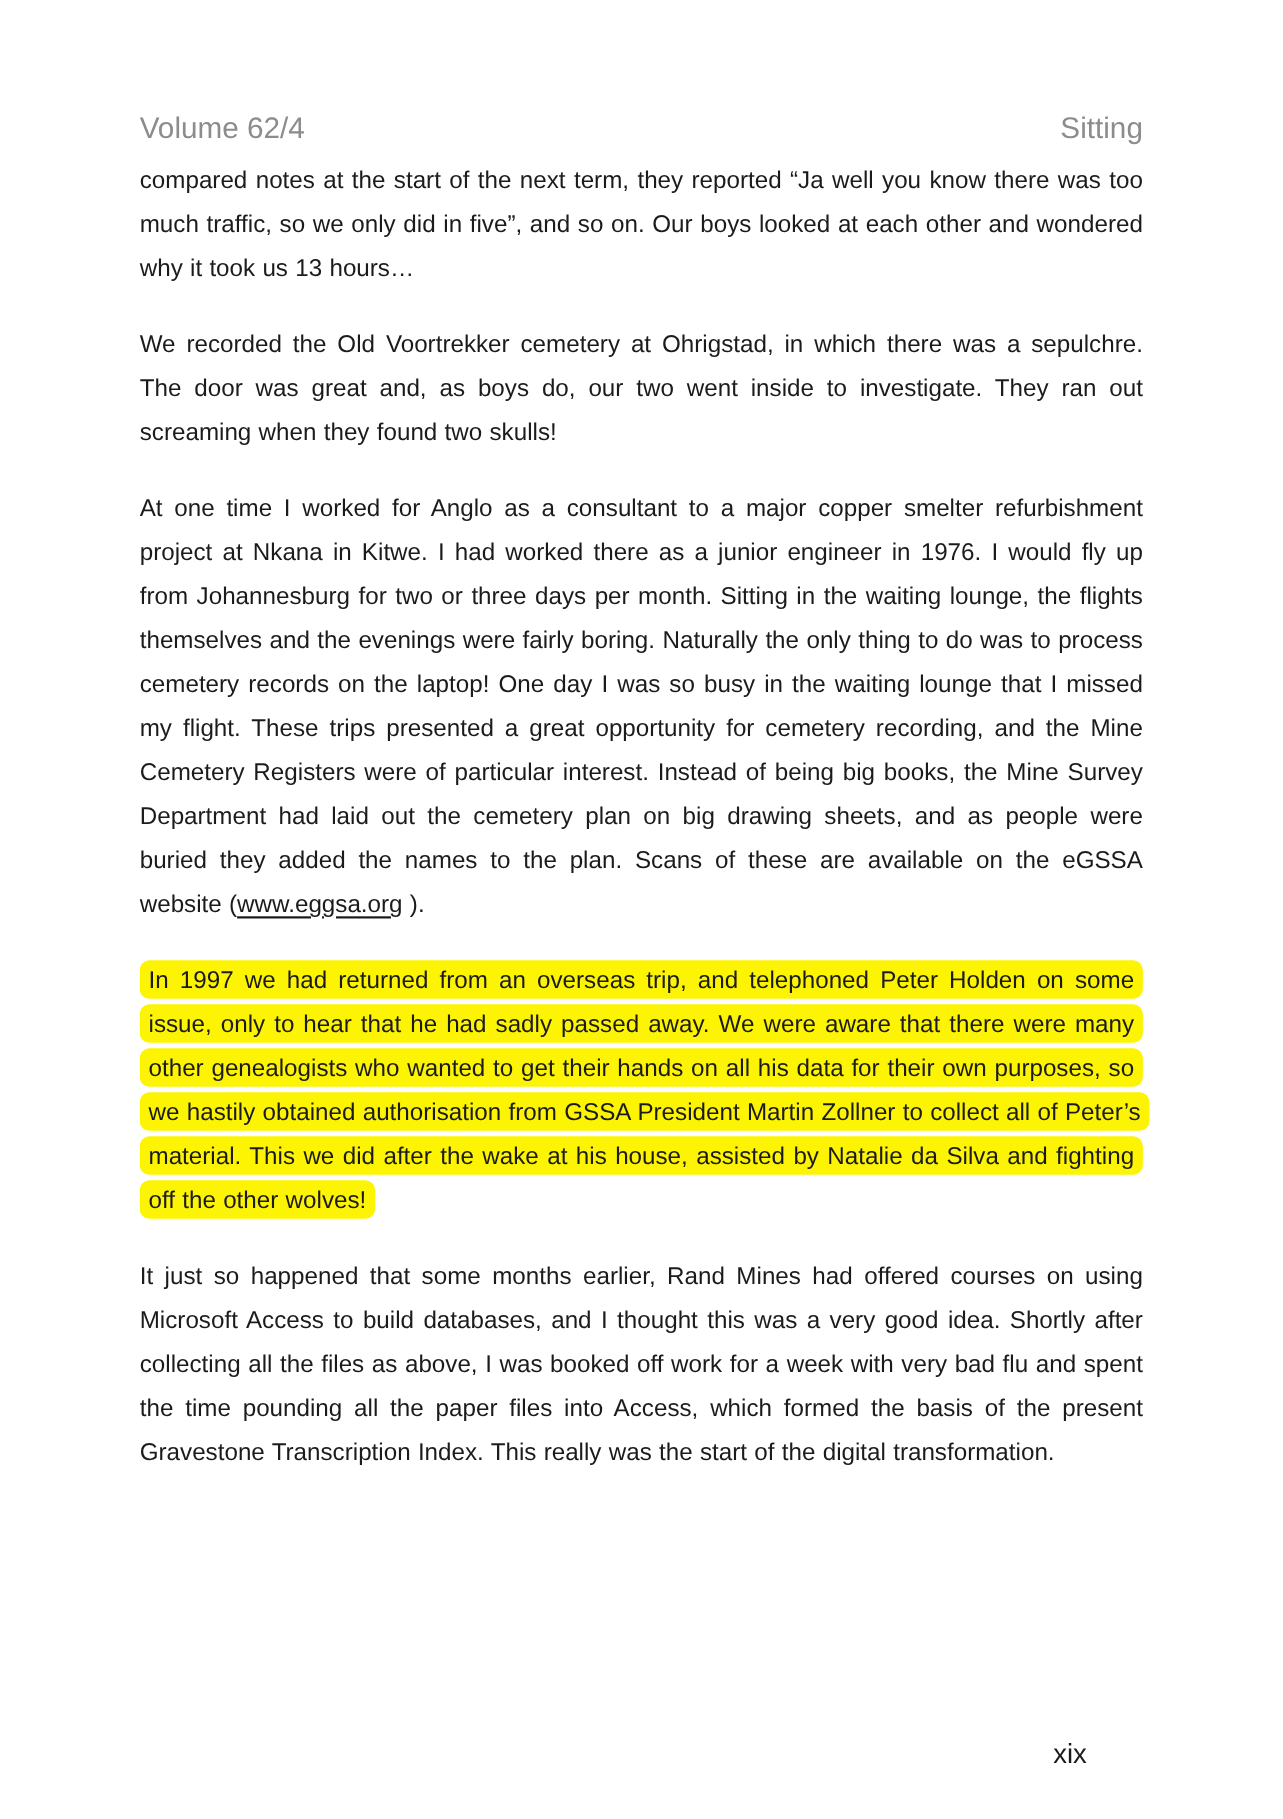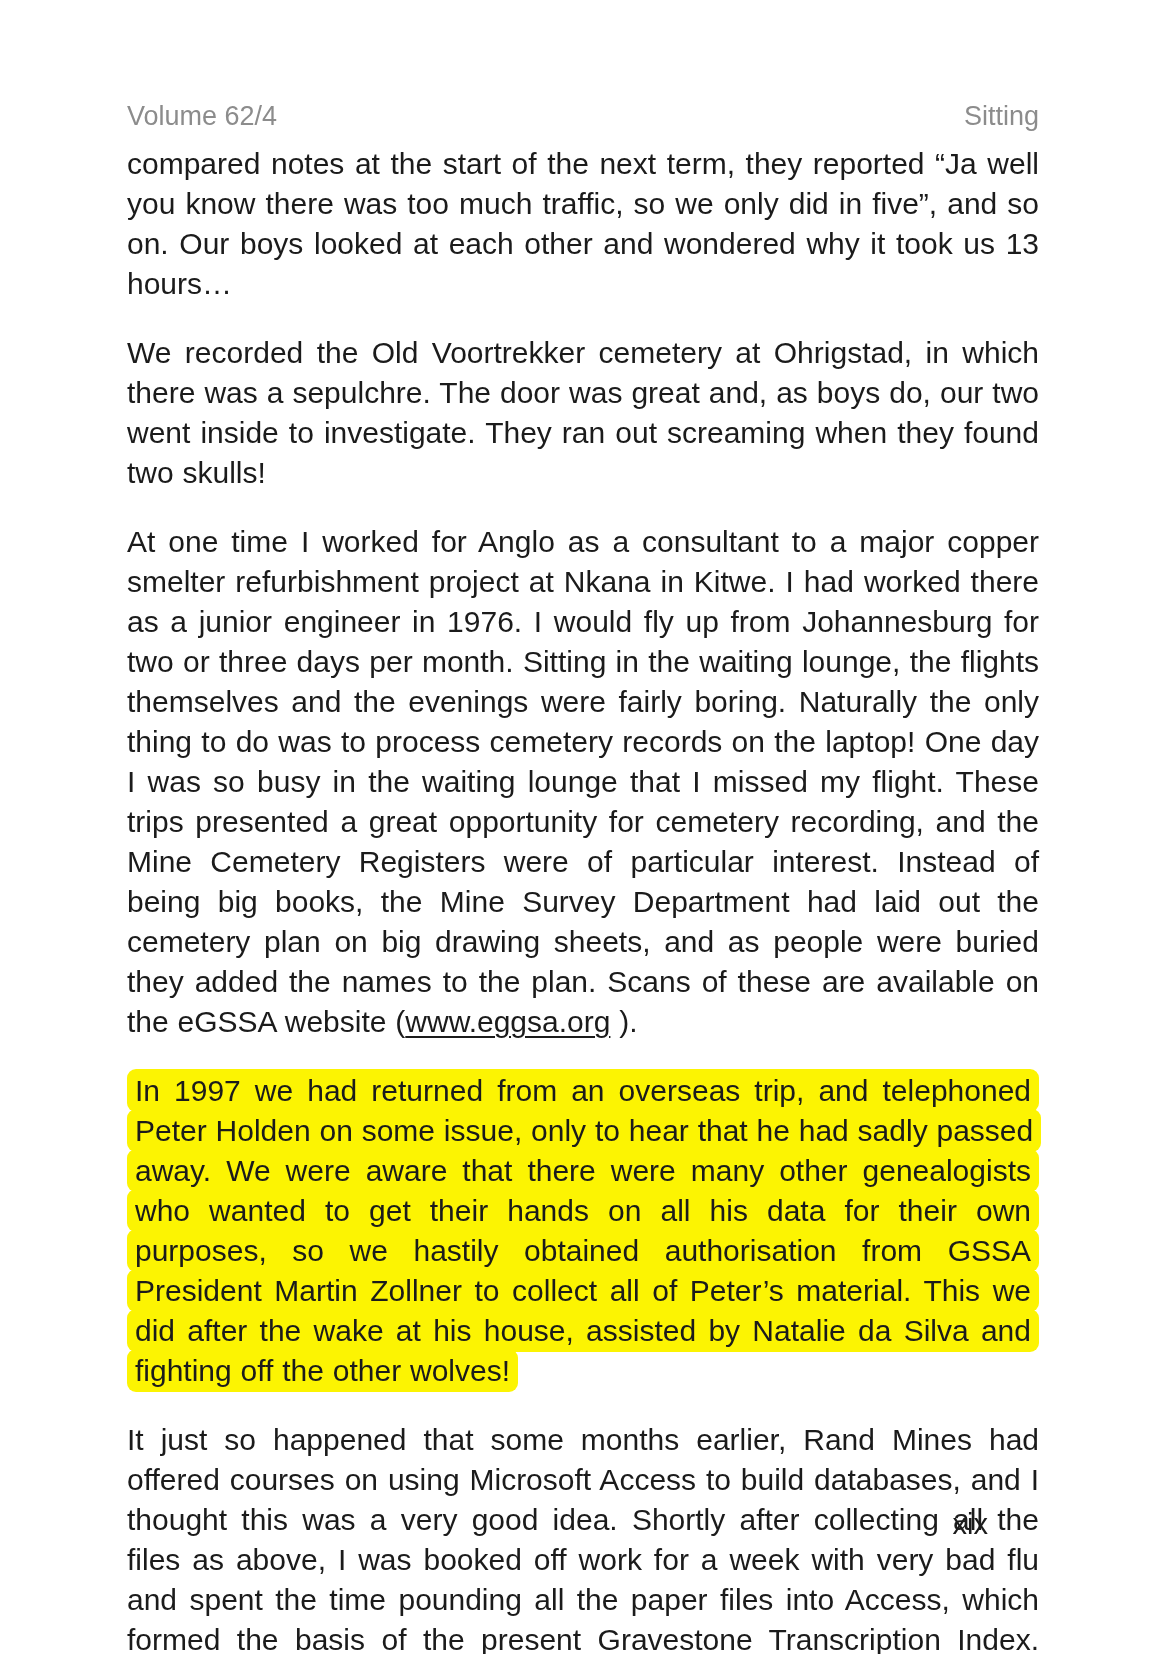--- a/index.html
+++ b/index.html
@@ -24,21 +24,21 @@
   .page-header {
     display: flex;
     justify-content: space-between;
     align-items: baseline;
     color: #8c8c8c;
     font-size: 27px;
     line-height: 32px;
     margin-bottom: 12px;
   }
   .body-text p {
-    font-size: 30px;
+    font-size: 22px;
     line-height: 40px;
     color: #1b1b1b;
     text-align: justify;
     margin: 0 0 29px 0;
     word-spacing: 0.5px;
   }
   .hl {
     background: #fcf402;
     padding: 5px 8px;
     border-radius: 9px;
@@ -52,22 +52,22 @@
   a.doc-link {
     color: inherit;
     text-decoration: underline;
     text-decoration-thickness: 2px;
     text-underline-offset: 4px;
     cursor: pointer;
   }
   .pagenum {
     position: absolute;
     right: 178px;
-    top: 1508px;
-    font-size: 29px;
+    top: 1581px;
+    font-size: 25px;
     color: #1b1b1b;
   }
 </style>
 </head>
 <body>
 
 <div class="page">
   <div class="content">
     <div class="page-header">
       <span>Volume 62/4</span>

